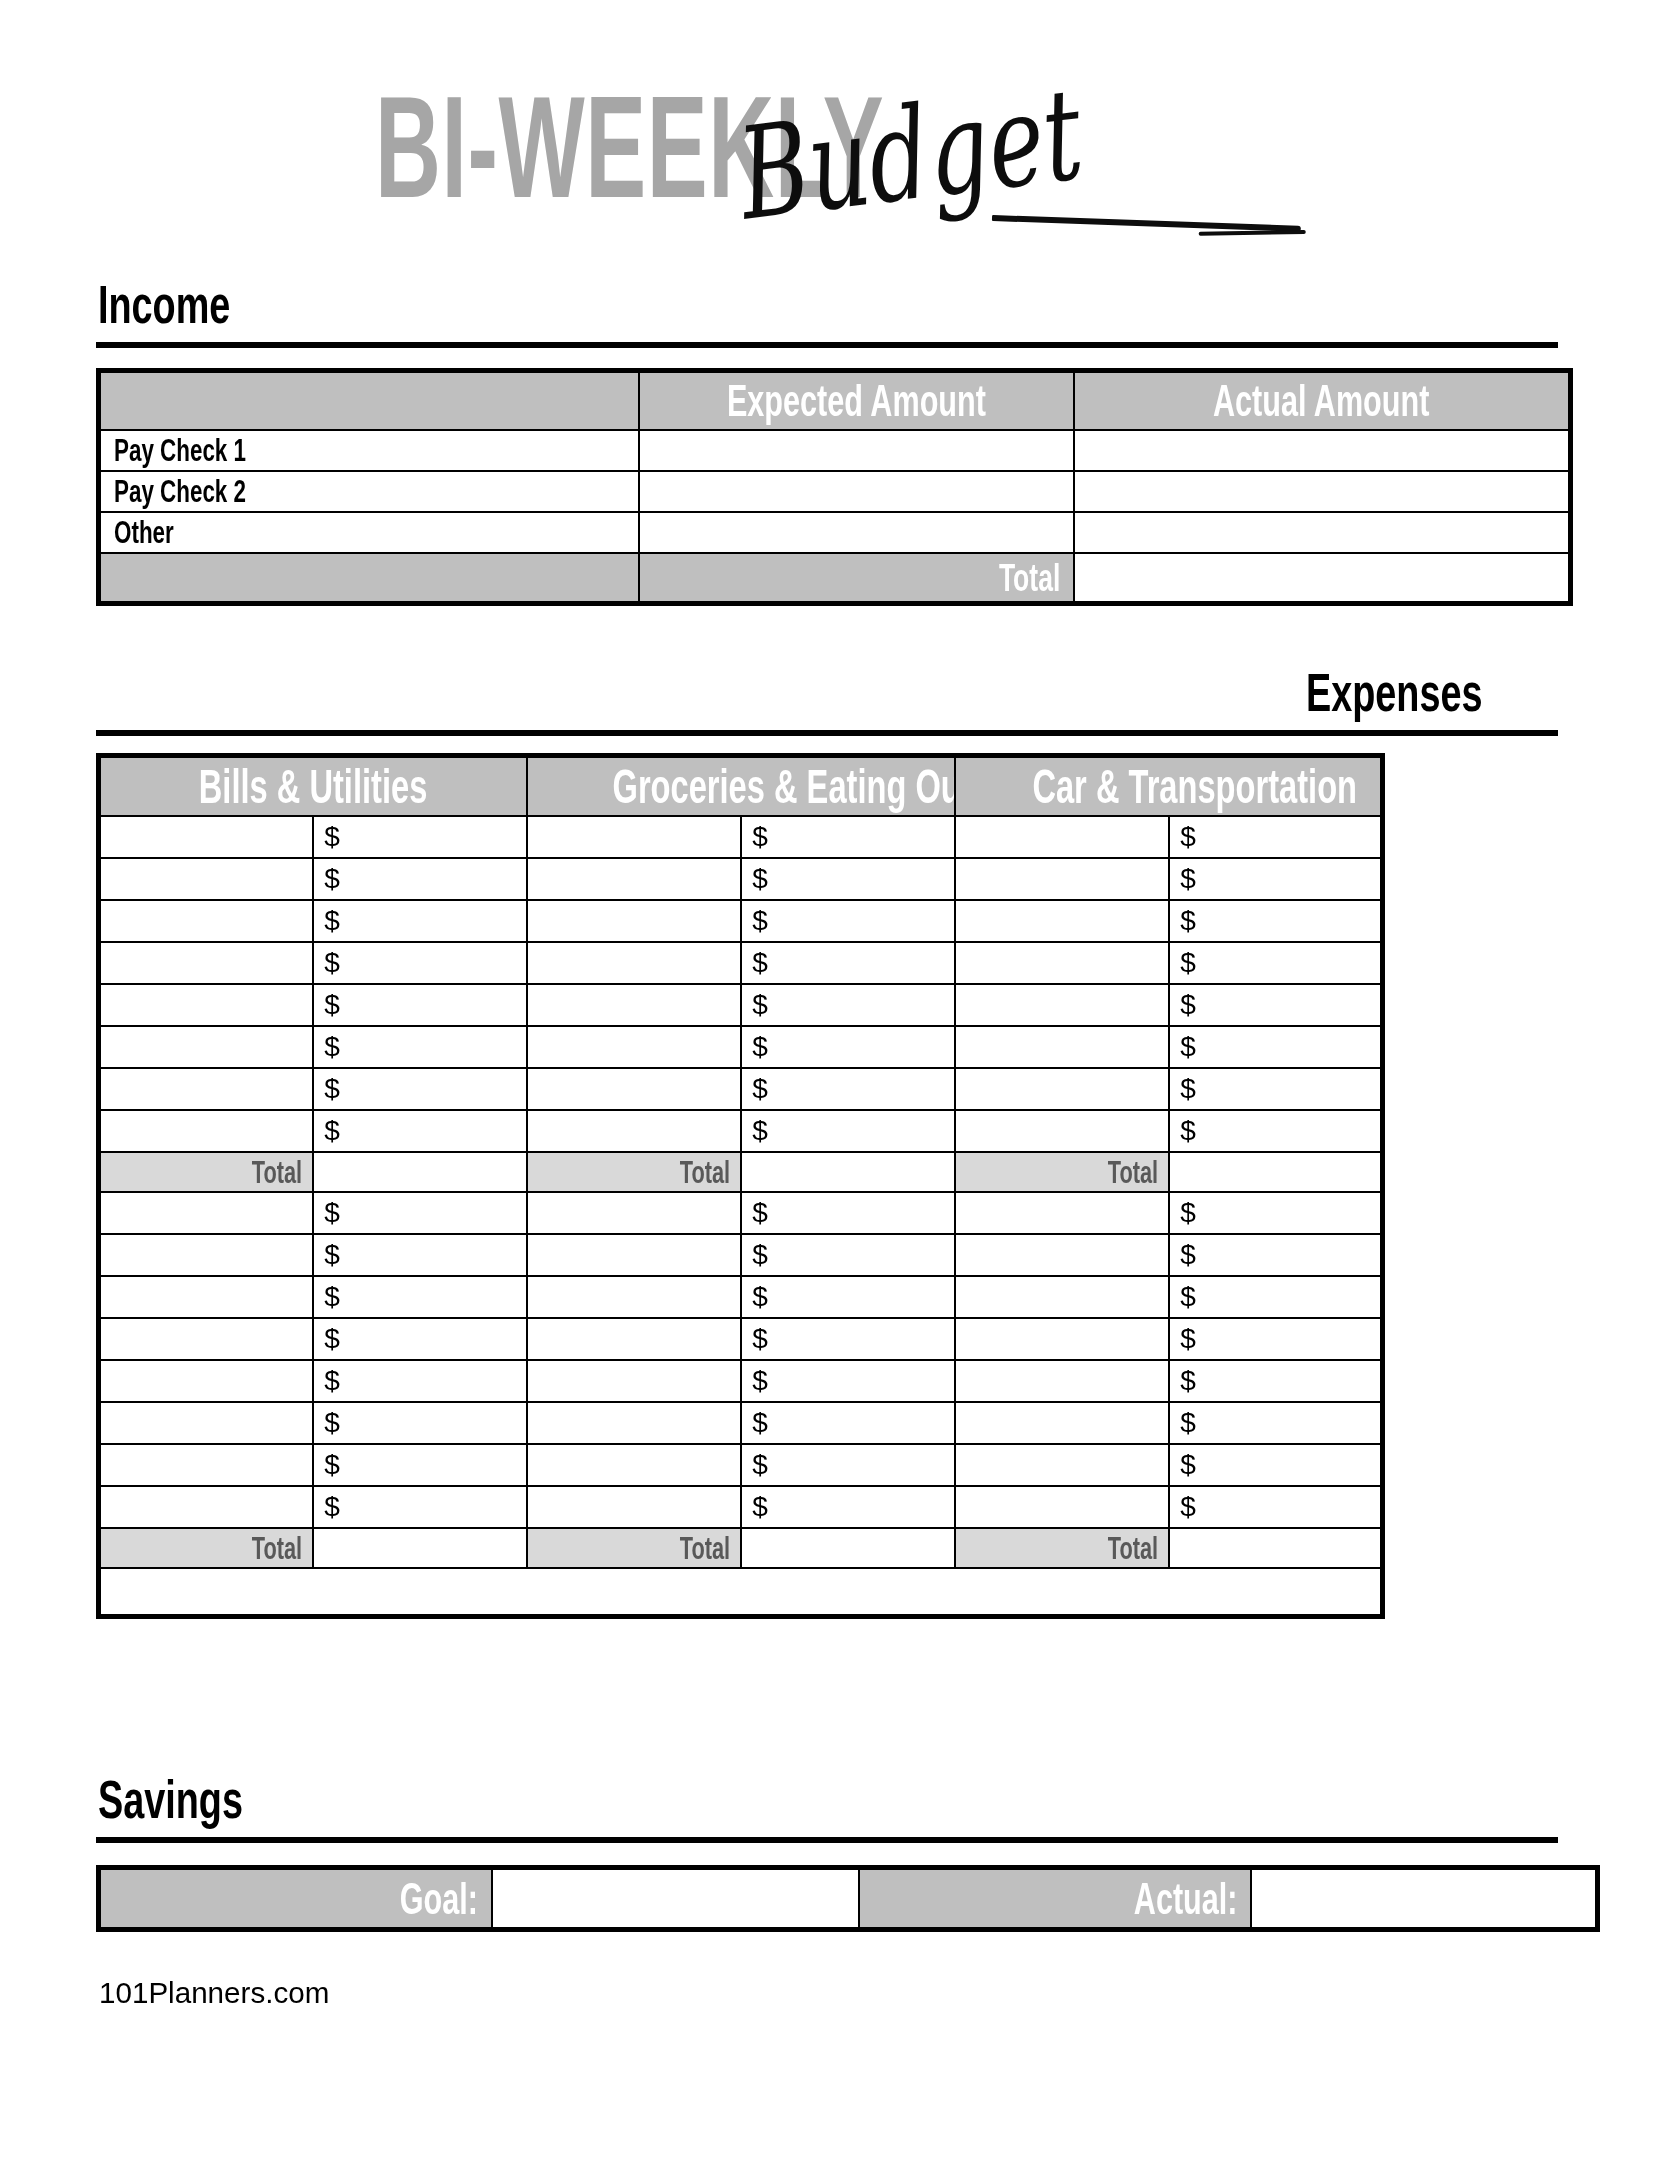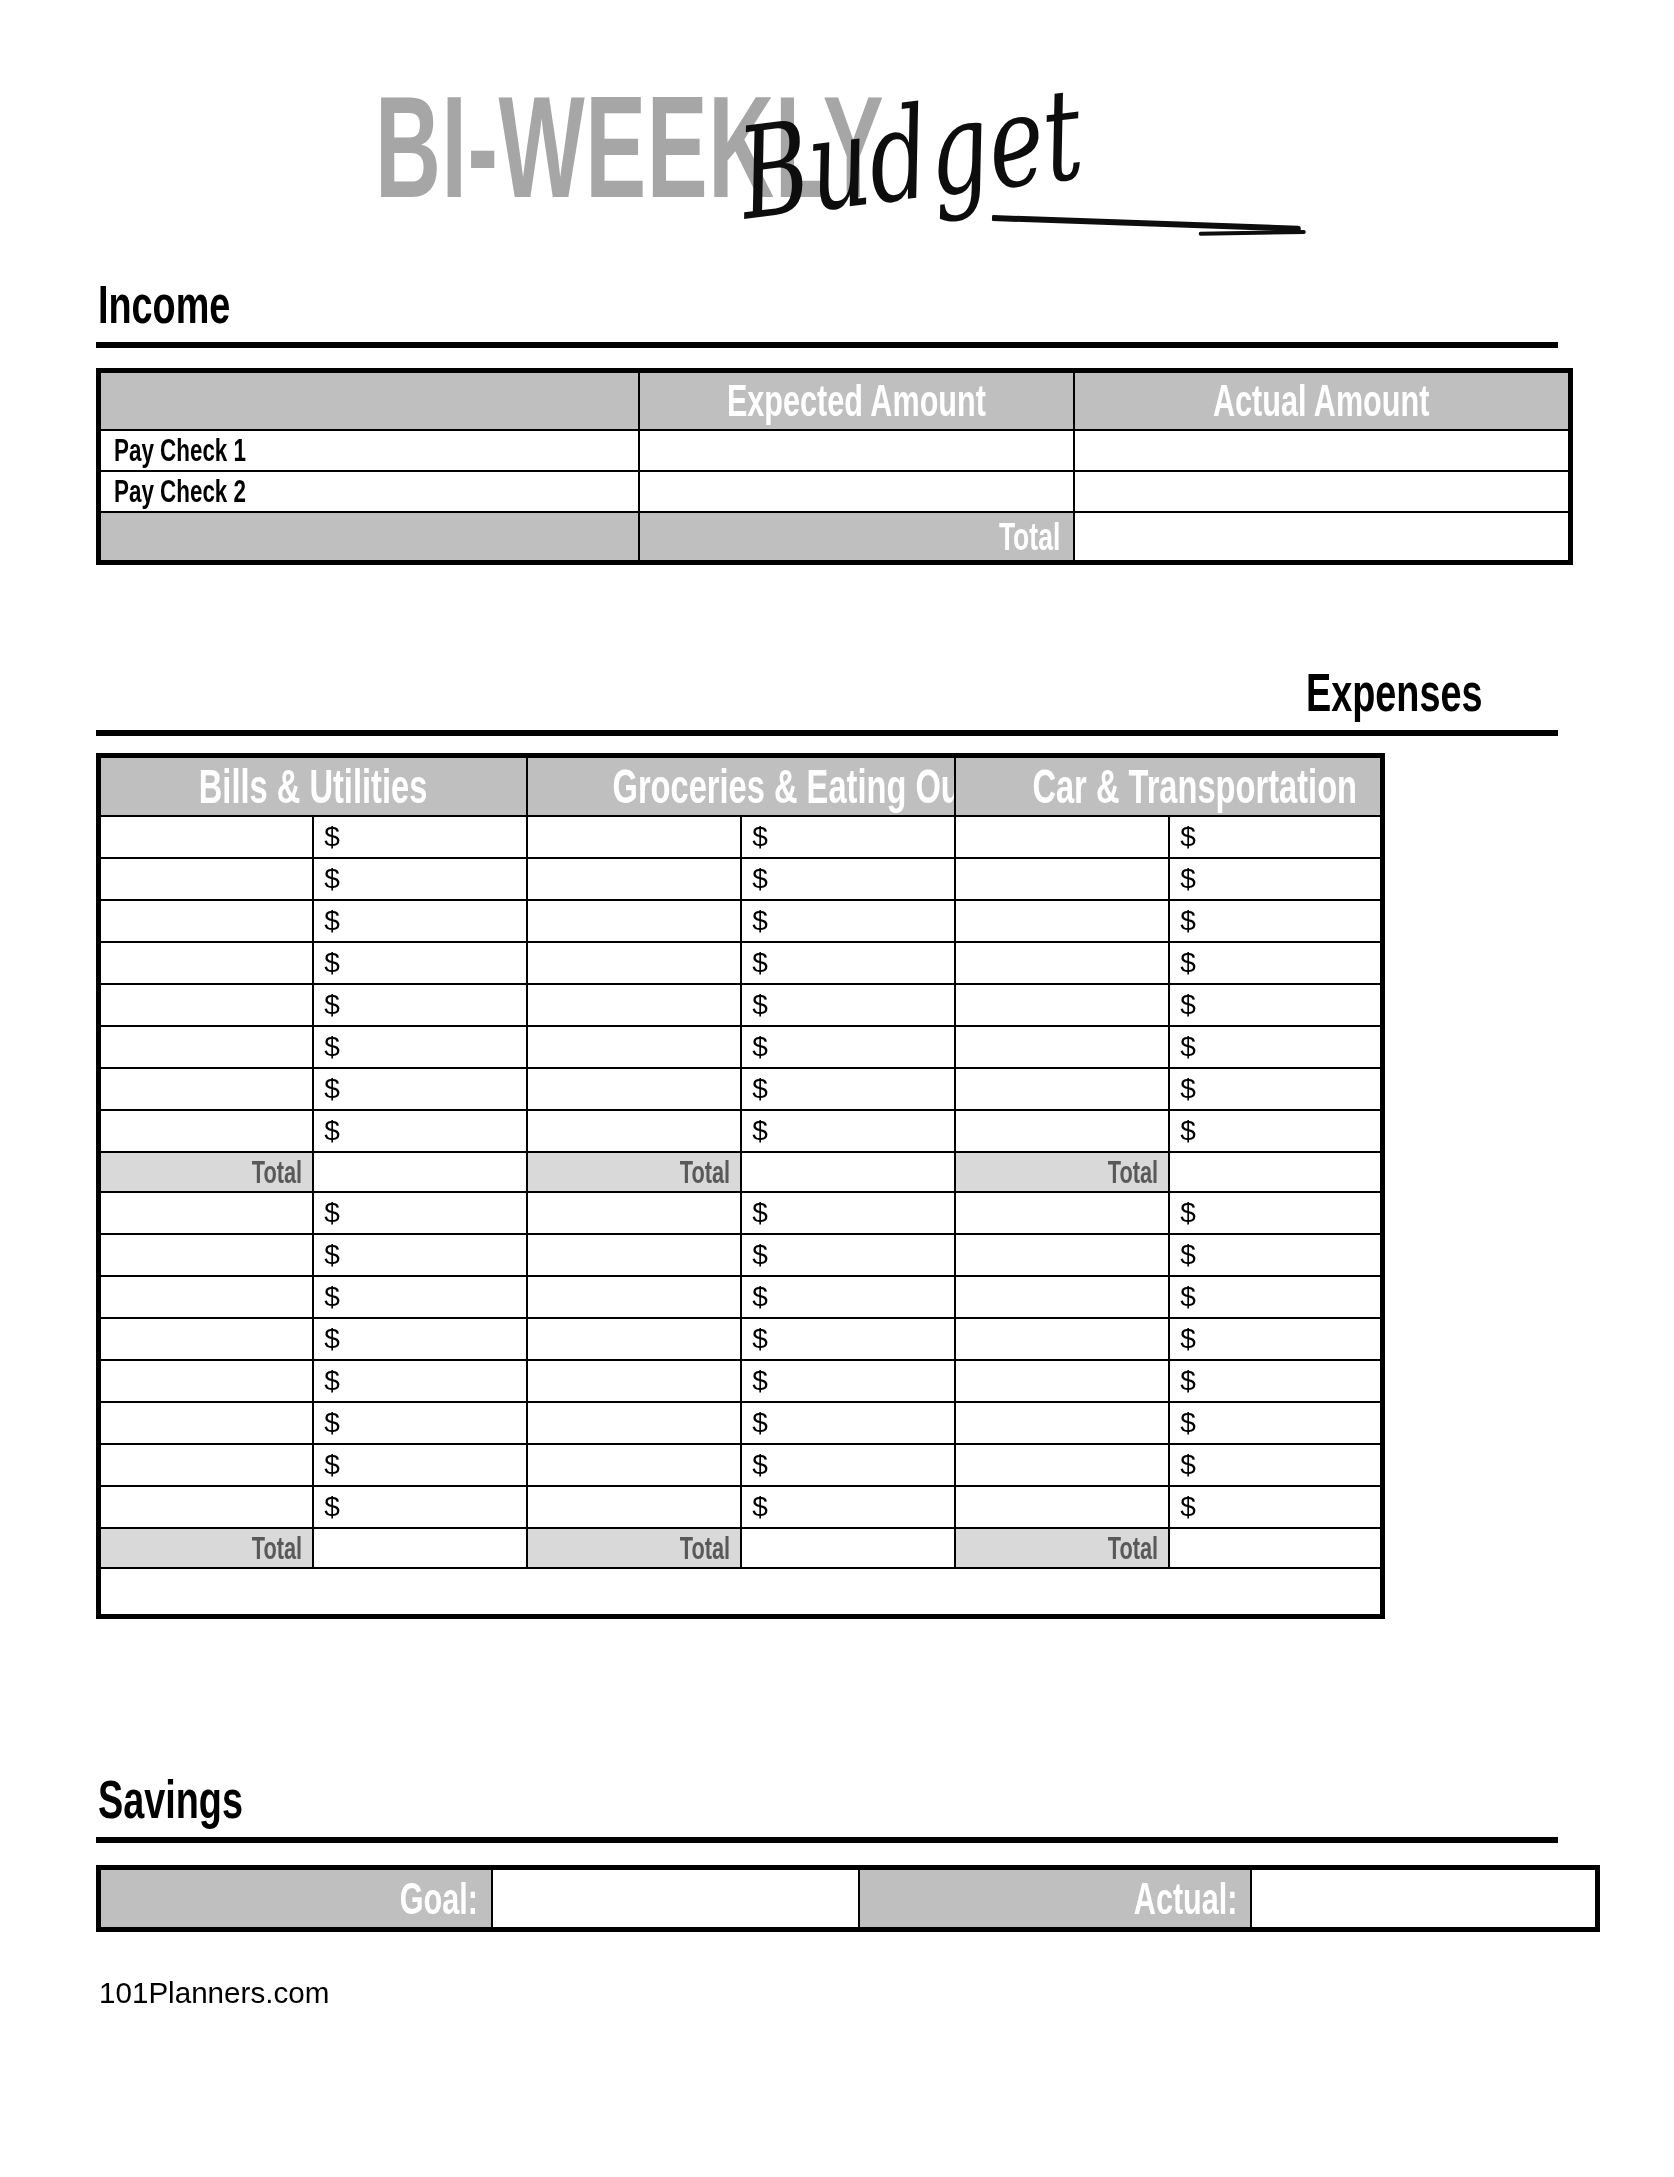--- a/index.html
+++ b/index.html
@@ -110,20 +110,27 @@
       <td class="c2"></td>
       <td class="c3"></td>
     </tr>
     <tr class="inc-r">
       <td class="c1 rowlab">
         <span class="cond sx70 ol">Pay Check 2</span>
       </td>
       <td class="c2"></td>
       <td class="c3"></td>
     </tr>
+    <tr class="inc-r">
+      <td class="c1 rowlab">
+        <span class="cond sx70 ol">Other</span>
+      </td>
+      <td class="c2"></td>
+      <td class="c3"></td>
+    </tr>
     <tr class="inc-t">
       <td class="c1 gray"></td>
       <td class="c2 gray totcell">
         <span class="cond sx68 or">Total</span>
       </td>
       <td class="c3"></td>
     </tr>
   </tbody>
     </table>
 

